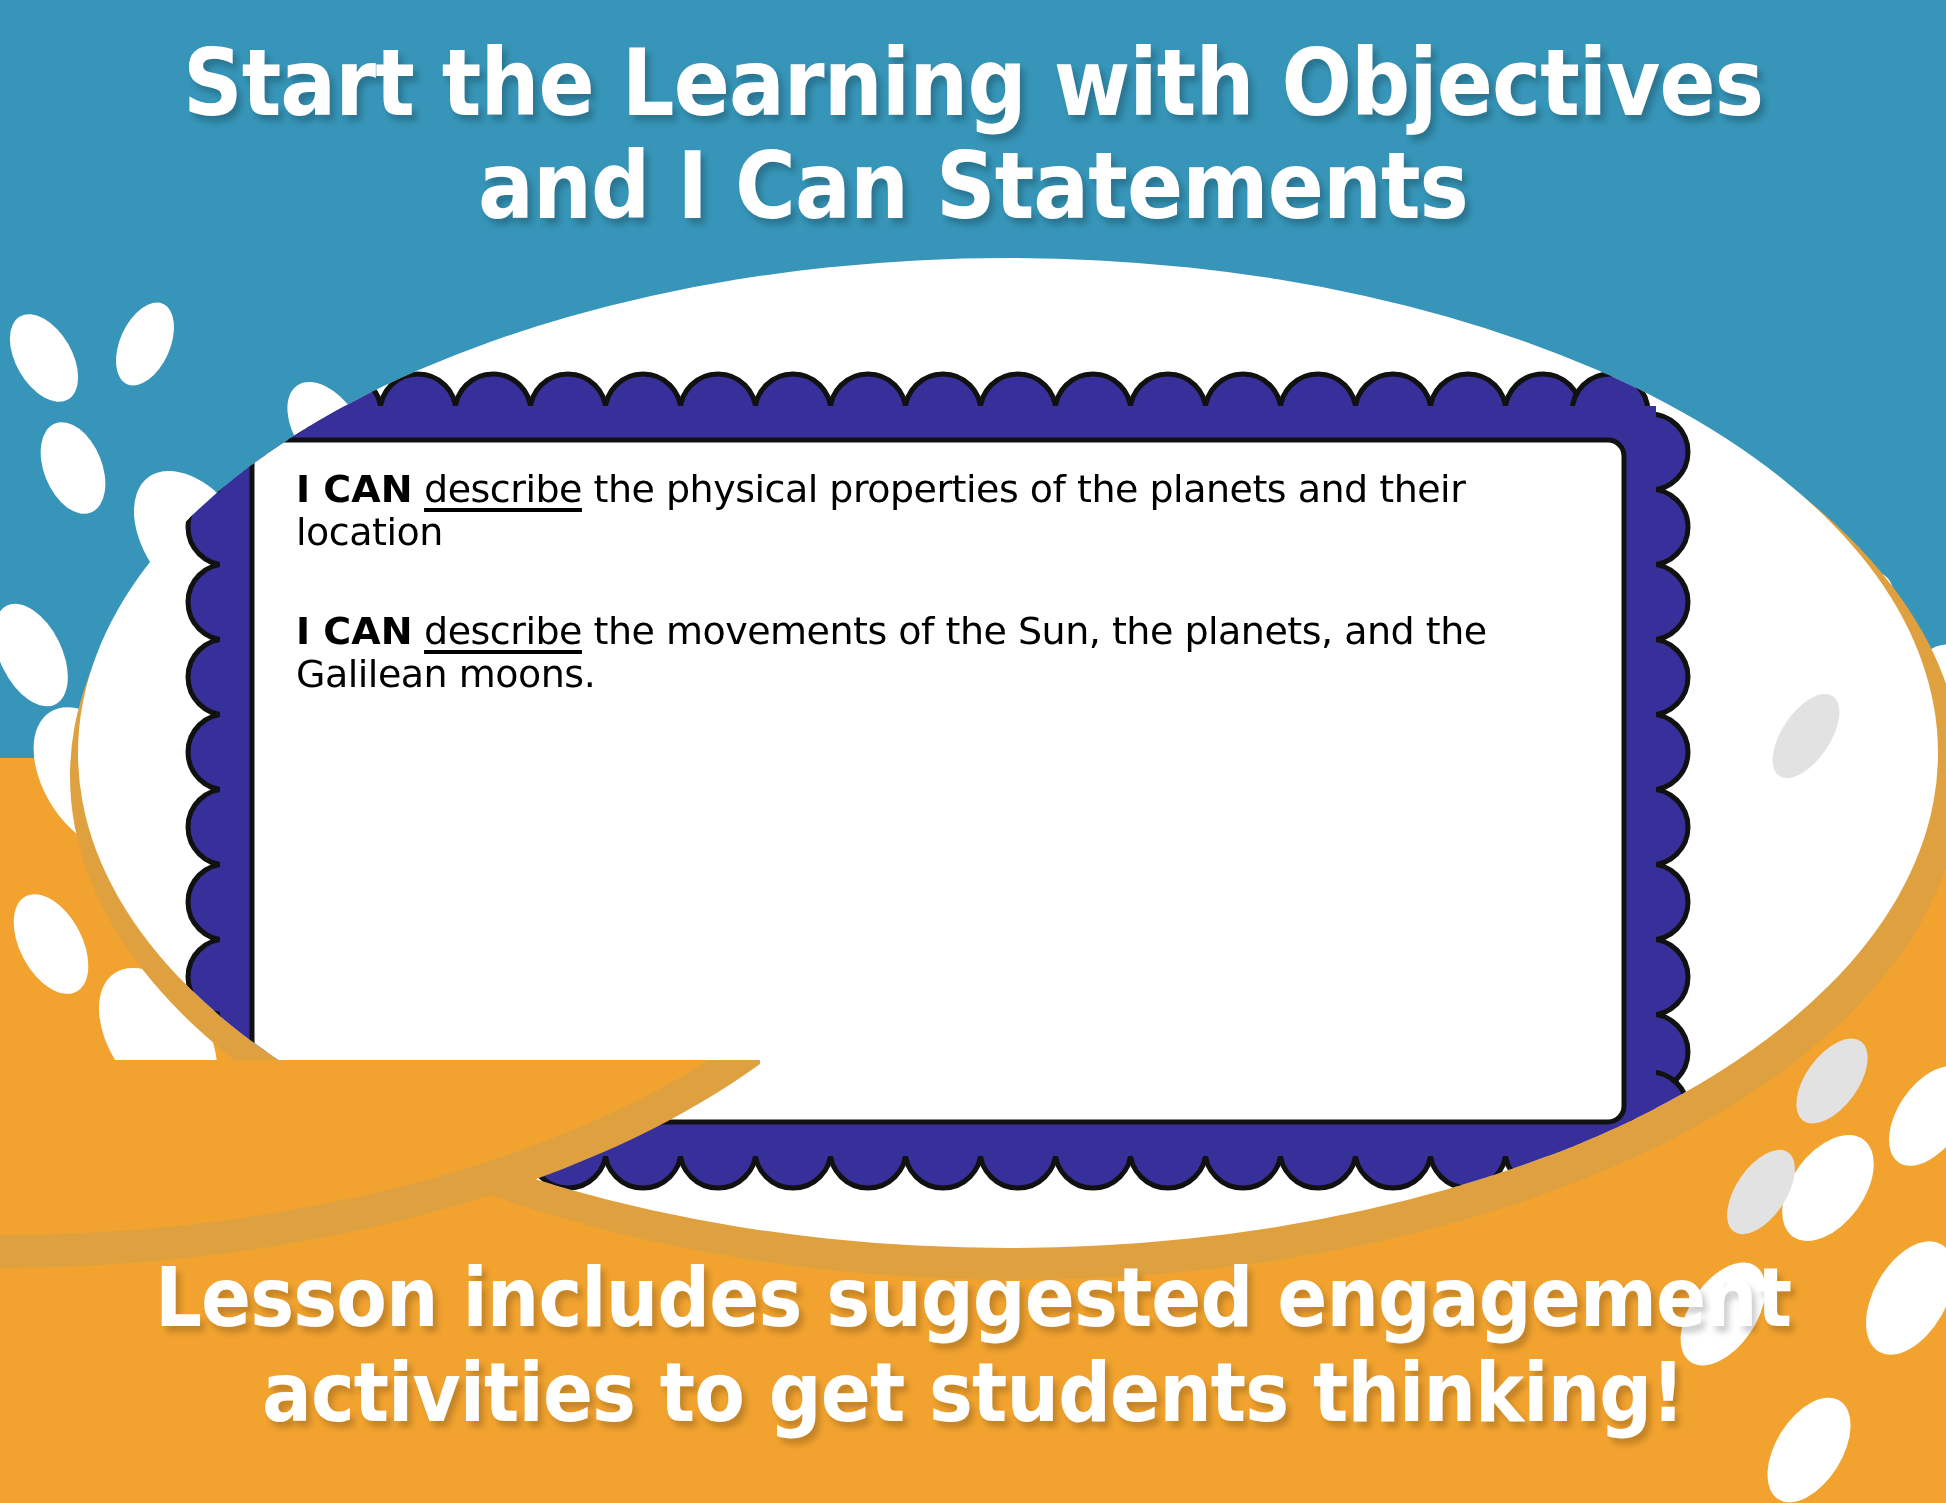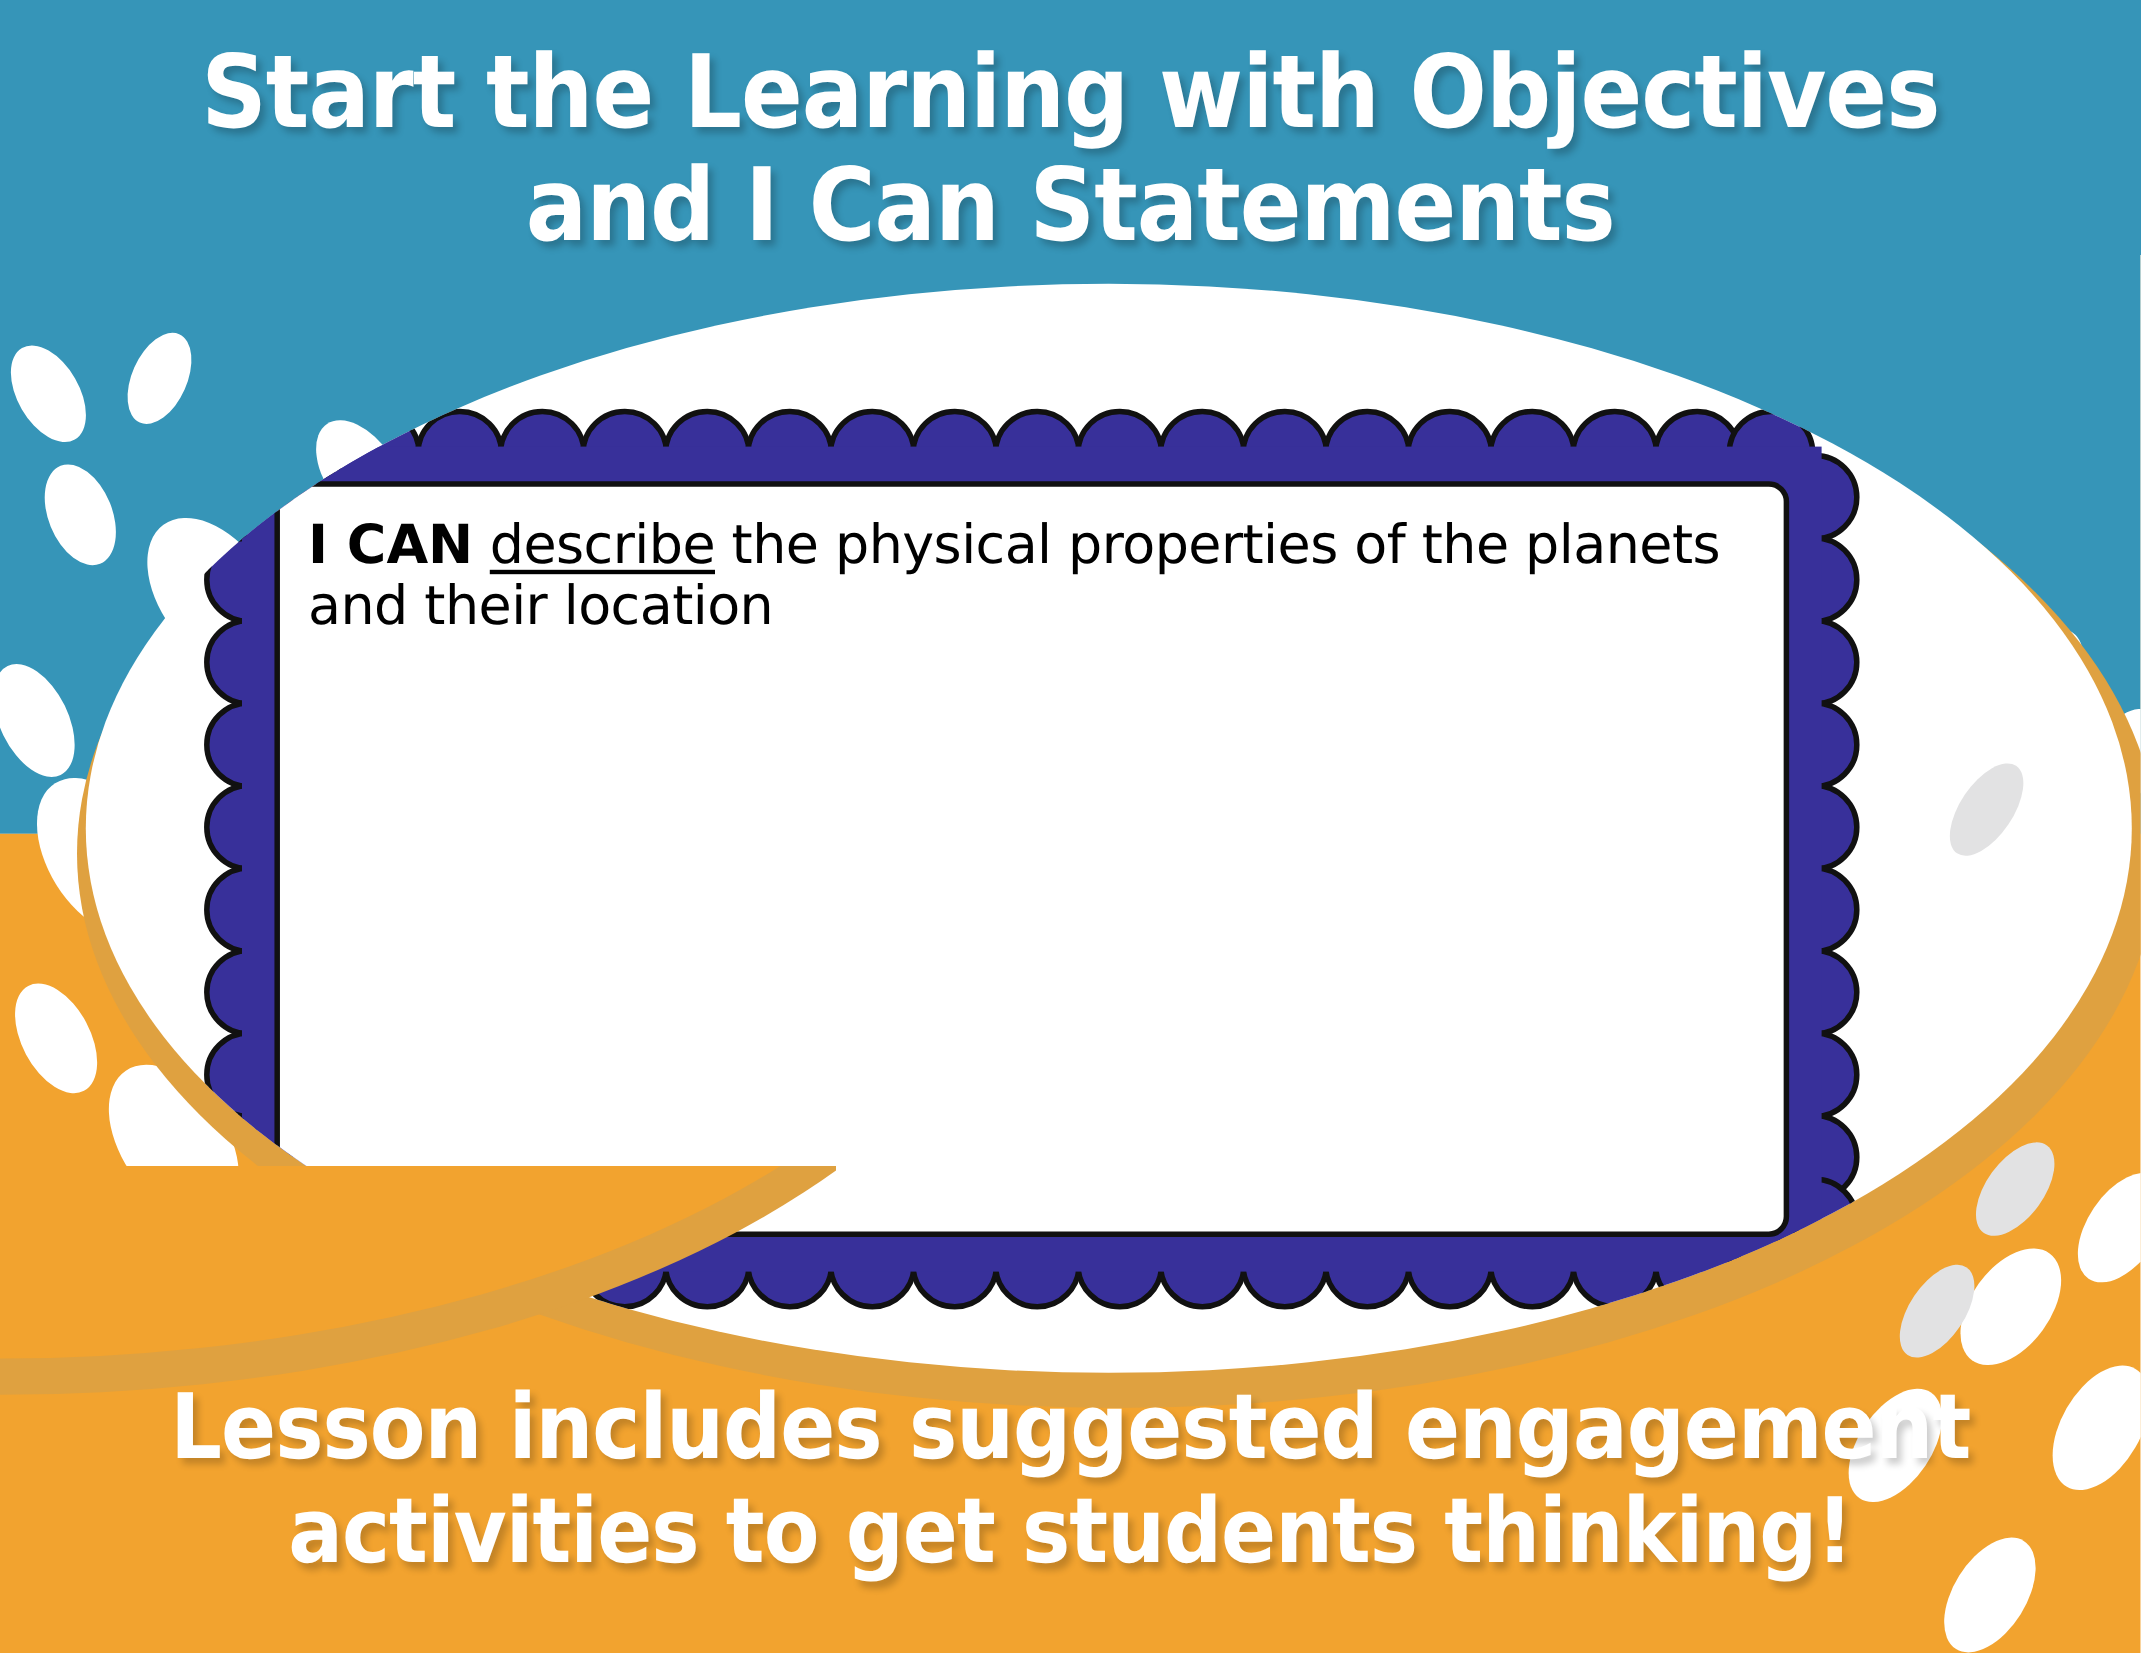--- a/index.html
+++ b/index.html
@@ -247,26 +247,30 @@
           <circle cx="1610" cy="1150" r="38"></circle>
         </g>
 
         <rect x="220" y="406" width="1436" height="750" fill="#38309A"></rect>
 
         <rect x="252" y="440" width="1372" height="682" rx="16" ry="16" fill="#FFFFFF" stroke="#111111" stroke-width="5"></rect>
       </g>
     </svg>
   </div>
 
-  <div class="card-text" style="left:280px; top:468px; width:1290px; font-size:49px;">
+  <div class="card-text" style="left:296px; top:468px; width:1290px; font-size:38px;">
     <p class="stmt">
       <b>I CAN</b>
       <u>describe</u><span> the physical properties of the planets and their location</span>
     </p>
     <div class="gap"></div>
+    <p class="stmt">
+      <b>I CAN</b>
+      <u>describe</u><span> the movements of the Sun, the planets, and the Galilean moons.</span>
+    </p>
   </div>
 
   <div style="position:absolute; left:0; top:1060px; width:760px; height:443px; overflow:hidden;">
     <div style="position:absolute; left:-946px; top:-800px; width:1892px; height:1008px;
                 border-radius:50%; background:#dfa140;"></div>
     <div style="position:absolute; left:-930px; top:-815px; width:1860px; height:990px;
                 border-radius:50%; background:#f2a32f;"></div>
   </div>
 
   <div class="headline">

